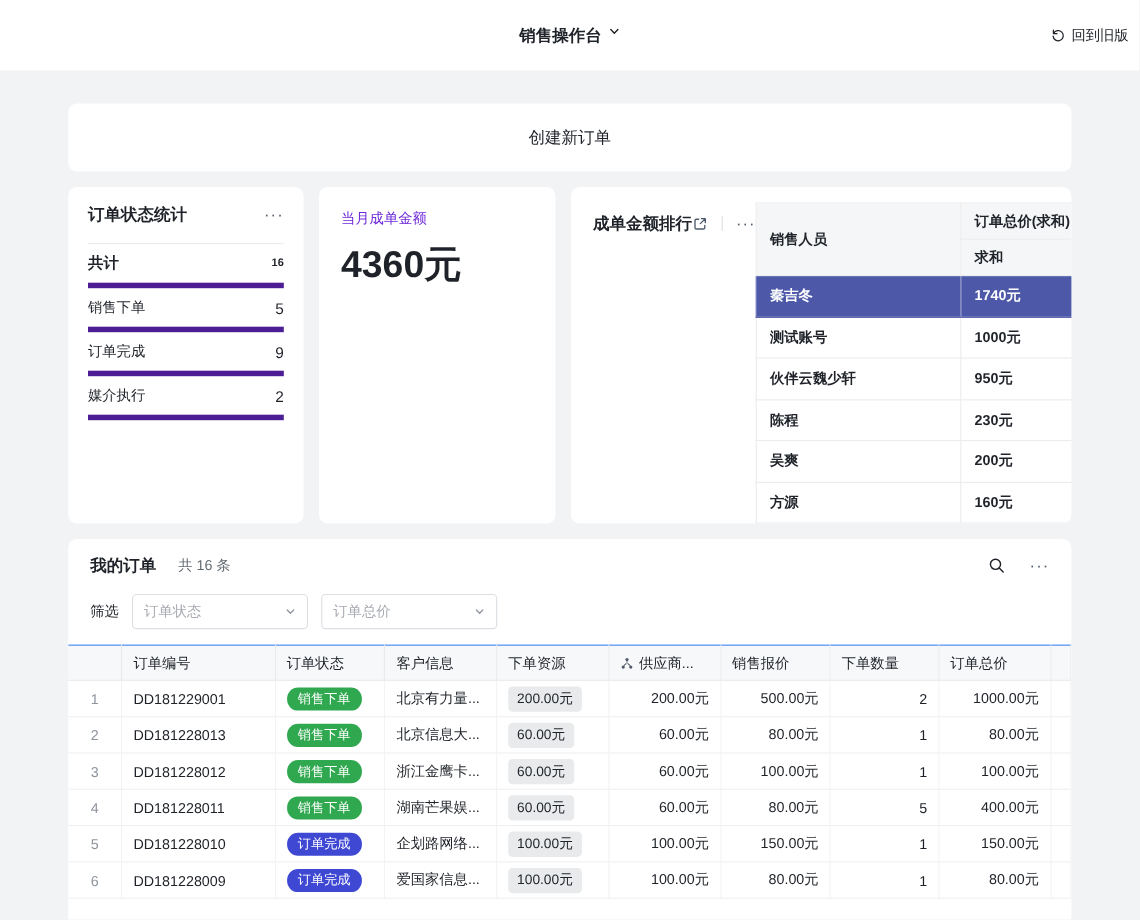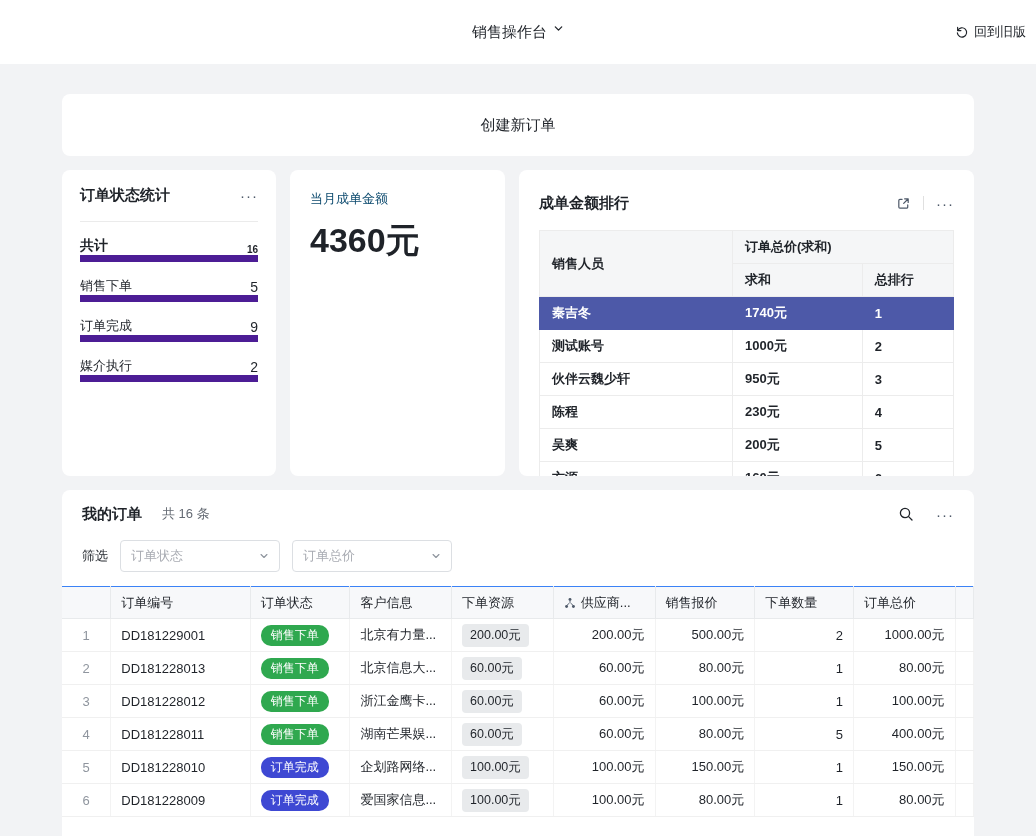--- a/index.html
+++ b/index.html
@@ -2,48 +2,48 @@
 <html style="--accent: #4d59a8; --badge-green: #2fa84f; --badge-blue: #3e48d3;"><head>
 <meta charset="utf-8">
 <style>
   *{margin:0;padding:0;box-sizing:border-box}
   html,body{width:1036px;height:836px;overflow:hidden}
   body{font-family:"Liberation Sans",sans-serif;background:#f2f3f5;color:#1f2329}
   svg{display:block}
 
   
   .topbar{height:64px;background:#fff;display:flex;align-items:center;justify-content:center;position:relative}
-  .app-title{display:flex;gap:6px;font-size:15px;font-weight:400;cursor:pointer}
+  .app-title{display:flex;gap:6px;font-size:15px;font-weight:700;cursor:pointer}
   .back-link{position:absolute;right:10px;top:0;height:100%;display:flex;align-items:center;gap:5px;font-size:13px;color:#1f2329;cursor:pointer}
 
   main{padding:30px 62px 0;display:flex;flex-direction:column;gap:14px}
   .card{background:#fff;border-radius:8px}
 
   .create-card{height:62px;display:flex;align-items:center;justify-content:center;font-size:15px;font-weight:500;cursor:pointer}
 
   .cards-row{display:flex;gap:14px;height:306px}
 
   
   .status-card{width:214px;padding:0 18px;display:flex;flex-direction:column;overflow:hidden}
   .card-head{display:flex;align-items:center;justify-content:space-between;height:52px;flex:none}
   .card-title{font-size:15px;font-weight:600}
   .more-btn{color:#4e5969;font-size:15px;letter-spacing:1px;cursor:pointer;line-height:1}
   .status-card .card-head{border-bottom:1px solid #ebebeb}
-  .stat-row{height:40px;display:flex;align-items:flex-end;justify-content:space-between;border-bottom:7px solid #4c1d95;font-size:13px}
+  .stat-row{height:40px;display:flex;align-items:center;justify-content:space-between;border-bottom:5px solid #4c1d95;font-size:13px}
   .stat-row .stat-val{font-size:14px}
   .stat-row.total{font-weight:700;font-size:14px}
   .stat-row.total .stat-val{font-size:10px;font-weight:700}
 
   
   .amount-card{width:215px;padding:20px}
-  .amount-label{font-size:13px;color:#0c4a6e}
+  .amount-label{font-size:13px;color:#6d28d9}
   .amount-value{font-size:34px;font-weight:700;margin-top:10px;color:#1f2329}
 
   
-  .ranking-card{flex:1;padding:14px 20px 0;overflow:hidden;display:flex;flex-direction:column}
+  .ranking-card{flex:1;padding:14px 20px 0;overflow:hidden;display:flex;flex-direction:row}
   .ranking-head{display:flex;align-items:center;justify-content:space-between;height:38px;margin-bottom:8px;flex:none}
   .head-icons{display:flex;align-items:center;gap:12px}
   .vdiv{width:1px;height:14px;background:#e0e0e0}
   .icon-btn{cursor:pointer}
 
   table{border-collapse:collapse;table-layout:fixed;width:100%}
   .rank-table th,.rank-table td{border:1px solid #ececec;padding:0 12px;height:33px;font-size:13px;text-align:left;font-weight:700;white-space:nowrap;overflow:hidden}
   .rank-table thead th{background:#f5f6f7;color:#1f2329}
   .rank-table tr.highlight td{background:var(--accent,#4d59a8);color:#fff;border-color:var(--accent,#4d59a8)}
 

